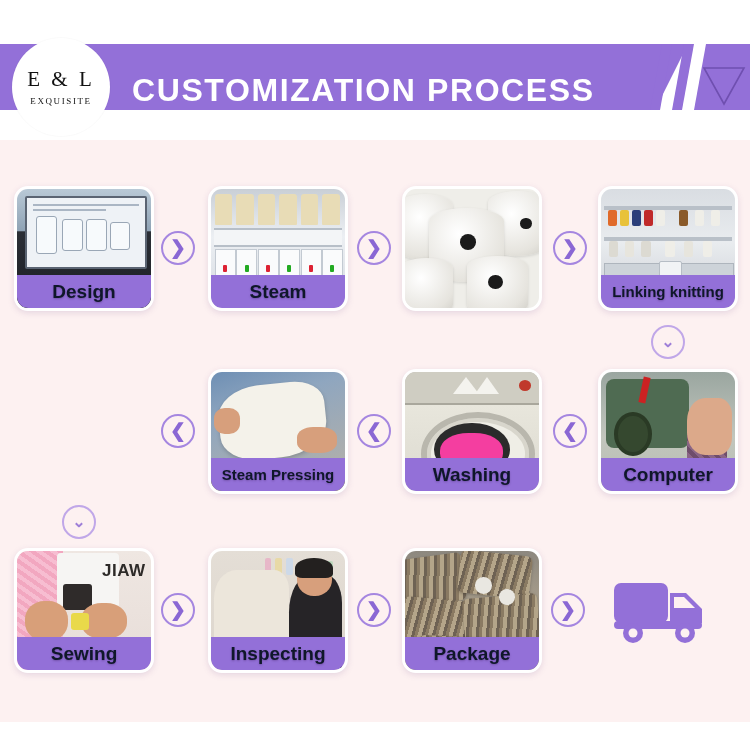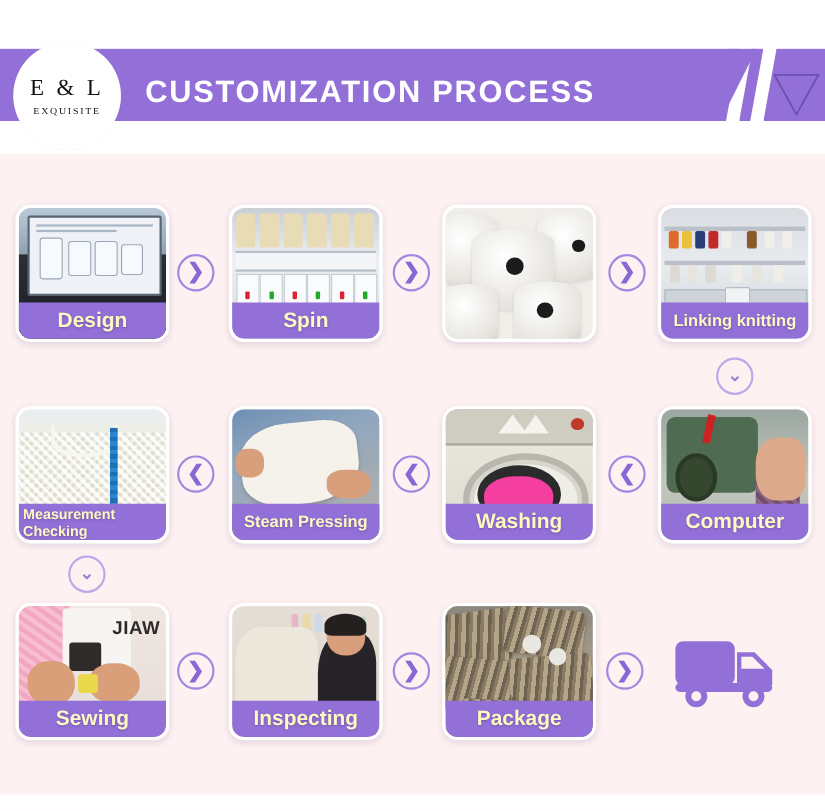--- a/index.html
+++ b/index.html
@@ -11,23 +11,23 @@
   .stage{position:absolute;left:0;top:0;width:750px;height:737px;}
 
   
   .header{position:absolute;left:0;top:44px;width:750px;height:66px;}
   .header-band{
     position:absolute;left:0;top:0;width:688px;height:66px;
     background:#9370d8;
     clip-path:polygon(0 0, 688px 0, 655px 66px, 0 66px);
   }
   .header-title{
-    position:absolute;left:132px;top:0;height:80px;
+    position:absolute;left:132px;top:6px;height:80px;
     display:flex;align-items:center;
-    color:#ffffff;font-size:28px;font-weight:bold;letter-spacing:1.6px;
+    color:#ffffff;font-size:32px;font-weight:bold;letter-spacing:1.6px;
     white-space:nowrap;
   }
   .deco{position:absolute;left:648px;top:0;width:102px;height:66px;}
   .deco-bar{position:absolute;top:0;width:22px;height:66px;background:#9370d8;}
   .deco-b1{left:2px;clip-path:polygon(12px 0,22px 0,10px 66px,0 66px);width:22px;}
   .deco-b2{left:24px;clip-path:polygon(12px 0,22px 0,10px 66px,0 66px);width:22px;}
   .deco-b3{left:46px;width:56px;clip-path:polygon(12px 0,56px 0,56px 66px,0 66px);}
   .deco-tri{
     position:absolute;left:54px;top:22px;width:44px;height:40px;
   }
@@ -65,21 +65,21 @@
   }
   .card-photo{
     position:absolute;left:0;top:0;width:100%;height:100%;
     overflow:hidden;
   }
   .card-label{
     position:absolute;left:0;bottom:0;width:100%;height:33px;
     background:#9370d8;
     border-bottom-left-radius:11px;border-bottom-right-radius:11px;
     display:flex;align-items:center;justify-content:center;
-    color:#fef9c3;font-weight:bold;font-size:19px;
+    color:#0f172a;font-weight:bold;font-size:19px;
     text-shadow:0 1px 2px rgba(60,30,90,0.35);
     z-index:3;box-sizing:border-box;padding:0 4px;
   }
   .card-label.small{font-size:13px;}
   .card-label.med{font-size:15px;}
 
   
   .arrow{
     position:absolute;width:34px;height:34px;border-radius:50%;
     border:2px solid #a586e0;
@@ -244,21 +244,21 @@
         <div class="unit" style="left:67%"></div>
           <div class="unit" style="left:83%"></div>
         <div class="led" style="left:9%;top:64%;background:#d23;"></div>
         <div class="led" style="left:25%;top:64%;background:#2a2;"></div>
         <div class="led" style="left:41%;top:64%;background:#d23;"></div>
         <div class="led" style="left:57%;top:64%;background:#2a2;"></div>
         <div class="led" style="left:73%;top:64%;background:#d23;"></div>
         <div class="led" style="left:89%;top:64%;background:#2a2;"></div>
       </div>
     </div>
-    <div class="card-label">Spin</div>
+    <div class="card-label">Steam</div>
   </div>
 
   <div class="arrow" style="left:357px;top:231px;">
     <span>❯</span>
   </div>
 
   <div class="card" style="left:402px;top:186px;">
     <div class="card-photo">
       <div class="ph p-yarn">
         <div class="roll" style="left:-6%;top:4%;width:42%;height:56%"></div>
@@ -300,30 +300,20 @@
         <div class="head"></div>
       </div>
     </div>
     <div class="card-label med">Linking knitting</div>
   </div>
 
   <div class="arrow down" style="left:651px;top:325px;">
     <span>⌄</span>
   </div>
 
-  <div class="card" style="left:14px;top:369px;">
-    <div class="card-photo">
-      <div class="ph p-meas">
-        <div class="tex"></div>
-        <div class="neck"></div>
-        <div class="tape"></div>
-      </div>
-    </div>
-    <div class="card-label small">Measurement Checking</div>
-  </div>
 
   <div class="arrow" style="left:161px;top:414px;">
     <span>❮</span>
   </div>
 
   <div class="card" style="left:208px;top:369px;">
     <div class="card-photo">
       <div class="ph p-steam">
         <div class="tbl"></div>
         <div class="gar"></div>

